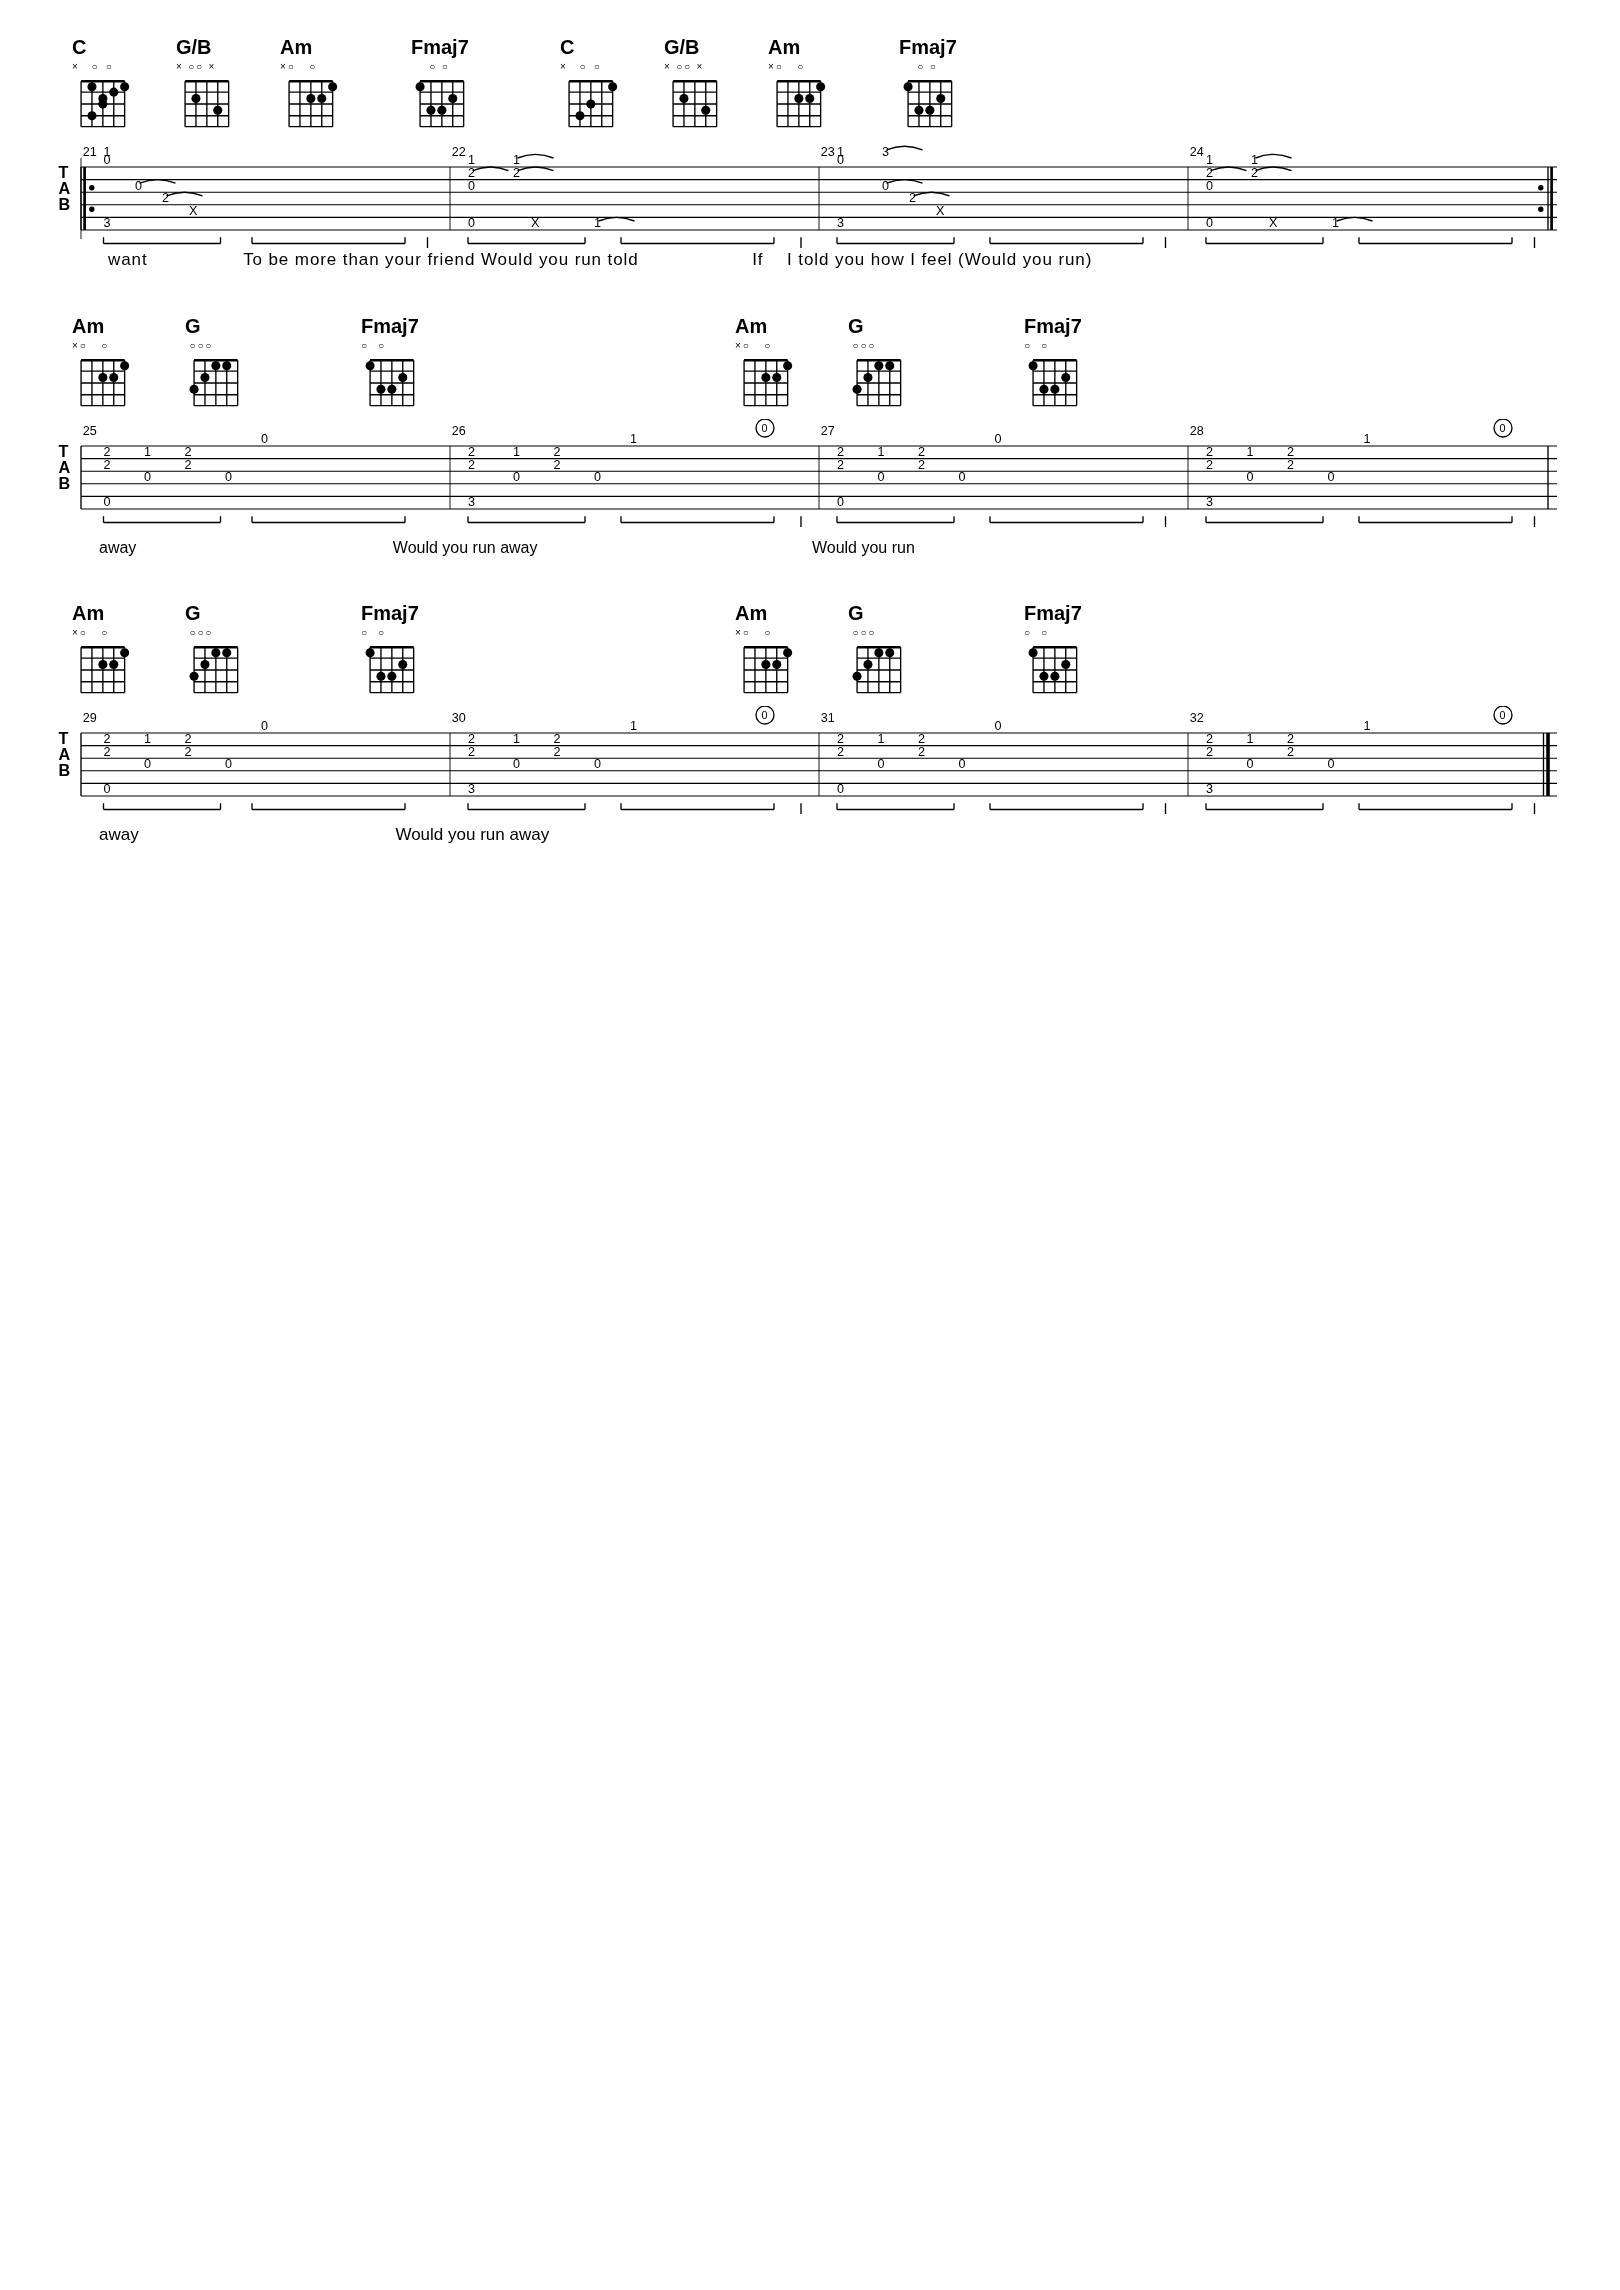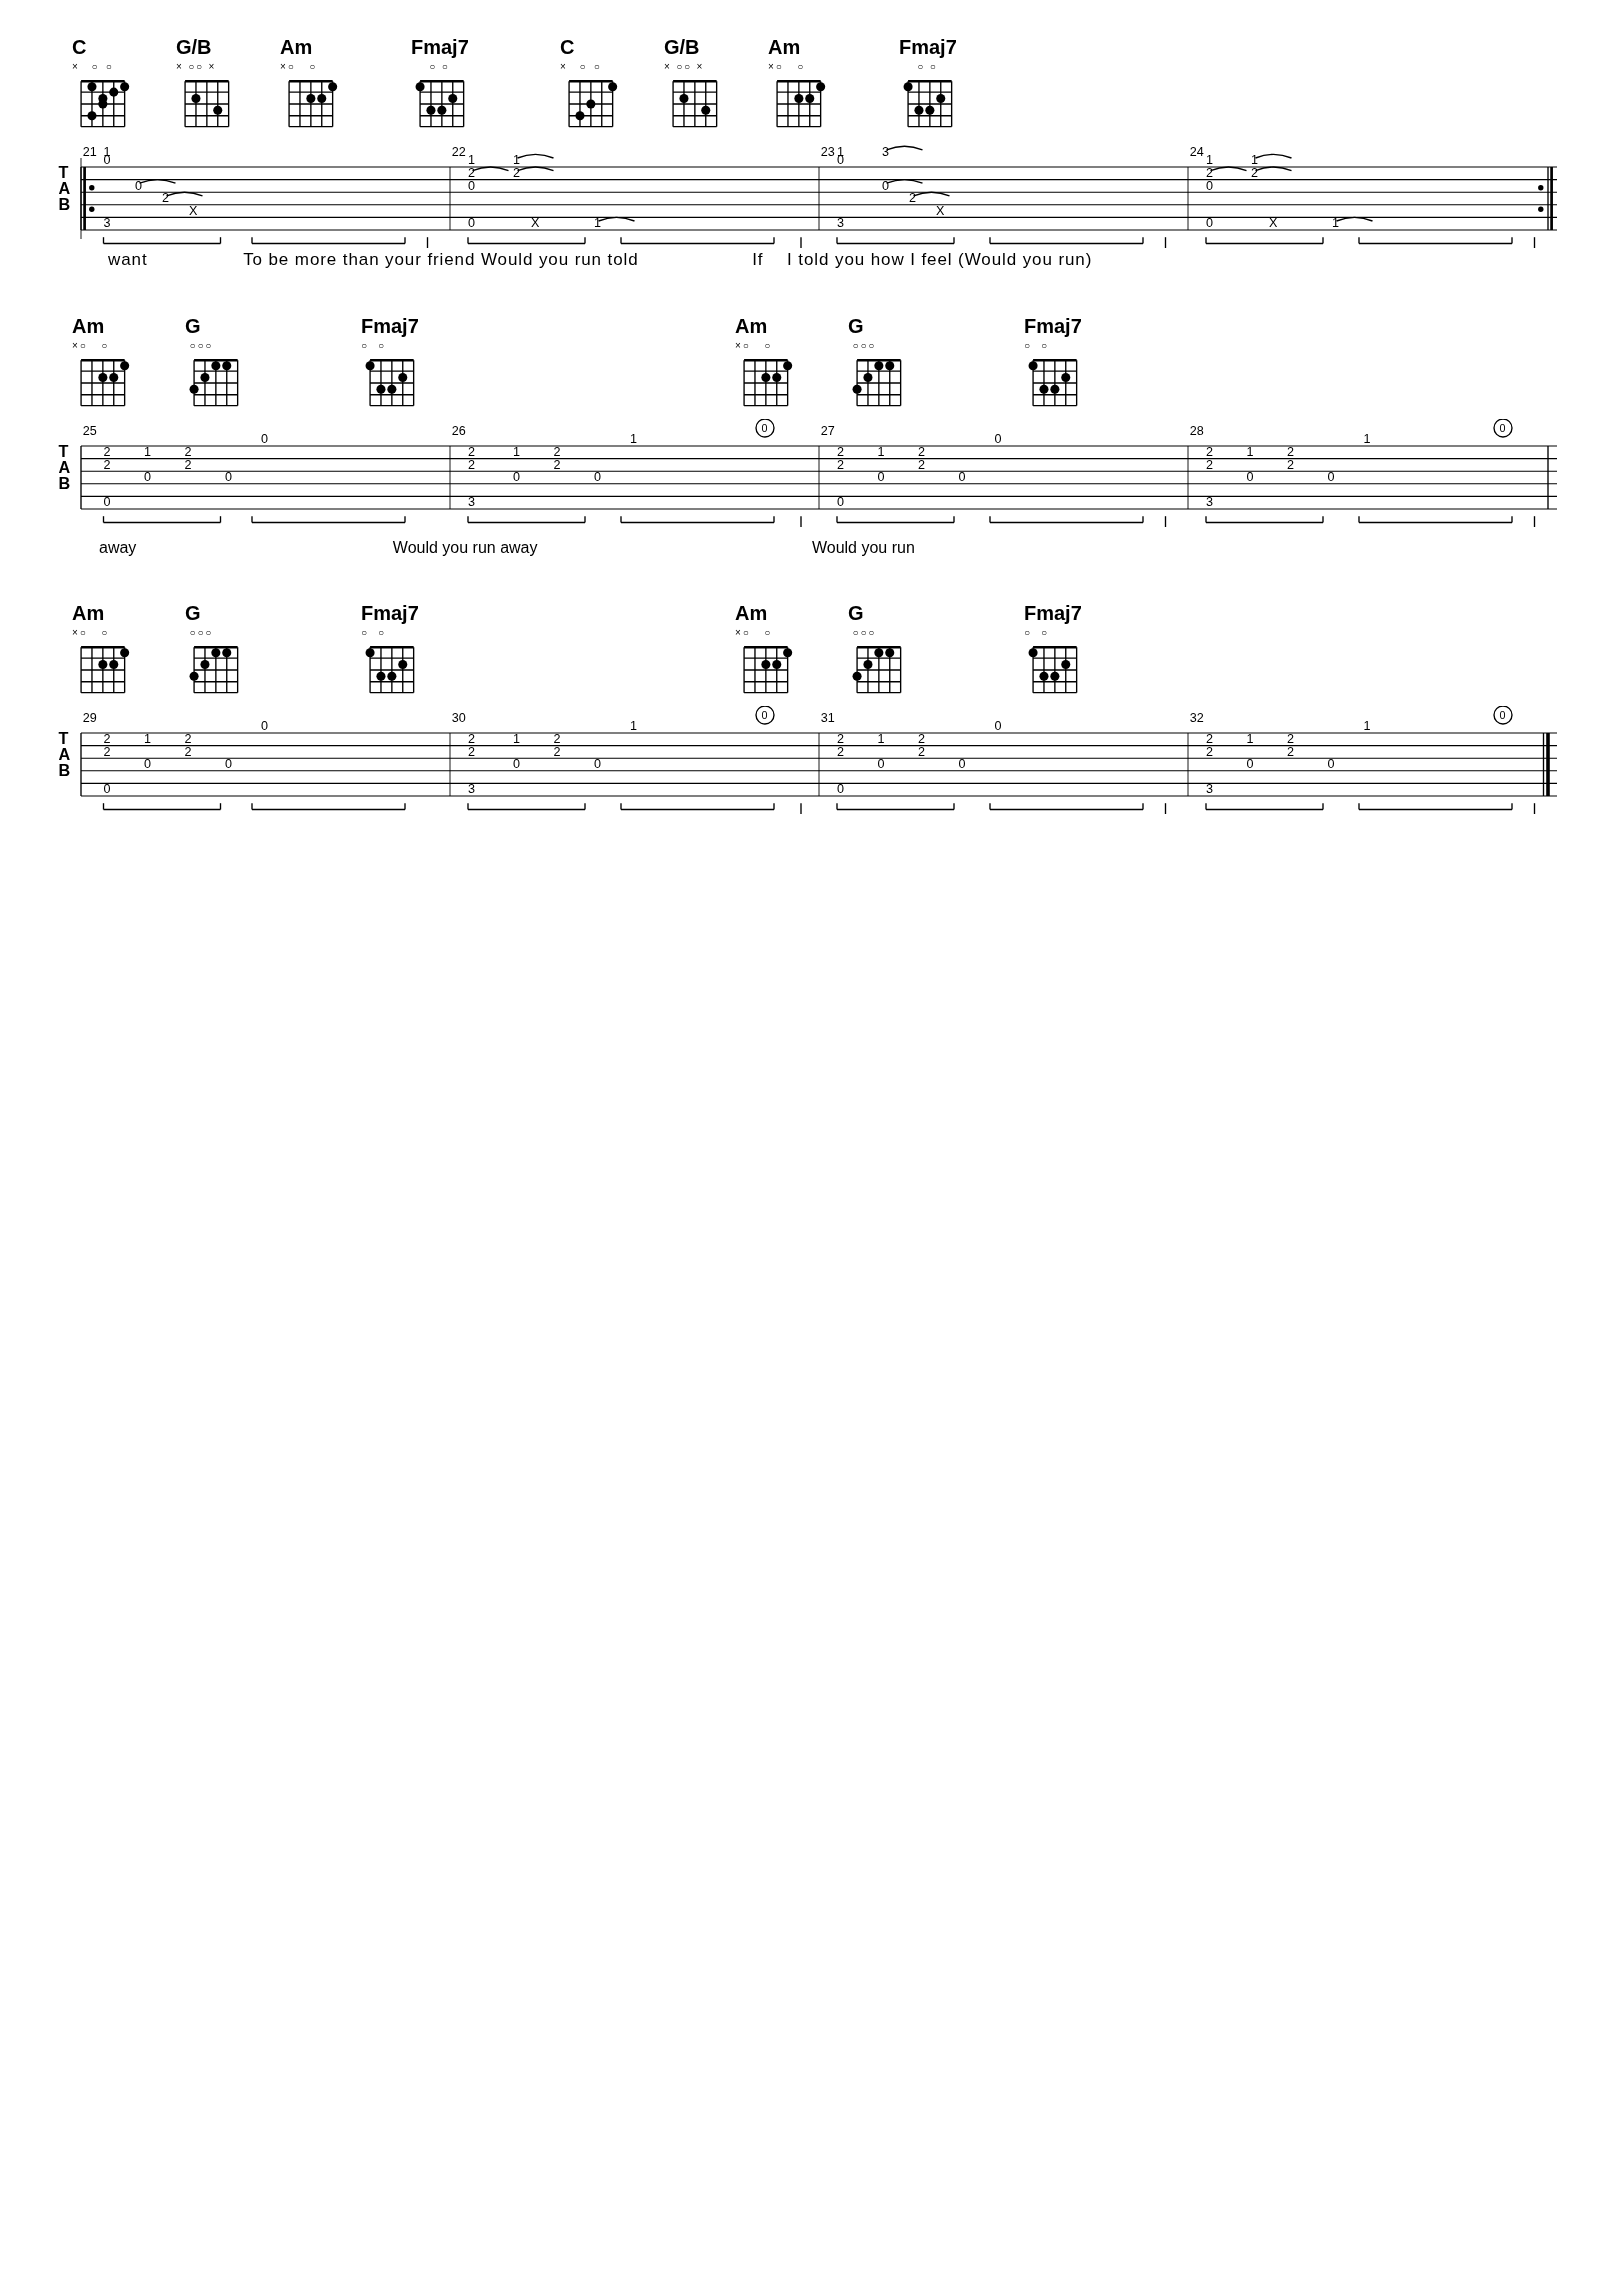--- a/index.html
+++ b/index.html
@@ -807,19 +807,23 @@
 
         <line x1="1280" y1="108" x2="1280" y2="115" stroke="#000" stroke-width="1.5"></line>
         <line x1="1280" y1="115" x2="1410" y2="115" stroke="#000" stroke-width="1.5"></line>
         <line x1="1410" y1="108" x2="1410" y2="115" stroke="#000" stroke-width="1.5"></line>
         <line x1="1450" y1="108" x2="1450" y2="115" stroke="#000" stroke-width="1.5"></line>
         <line x1="1450" y1="115" x2="1620" y2="115" stroke="#000" stroke-width="1.5"></line>
         <line x1="1620" y1="108" x2="1620" y2="115" stroke="#000" stroke-width="1.5"></line>
         <line x1="1645" y1="108" x2="1645" y2="120" stroke="#000" stroke-width="1.5"></line>
       </svg>
 
+      <div style="font-size:17px;font-family:Arial,sans-serif;padding-left:27px;margin-top:2.7px;">
+        <span style="margin-left:18px;">away</span>
+        <span style="margin-left:252px;">Would you run away</span>
+      </div>
     </div>
   </div>
 
 
 
 </div>
 
 
 </body></html>

